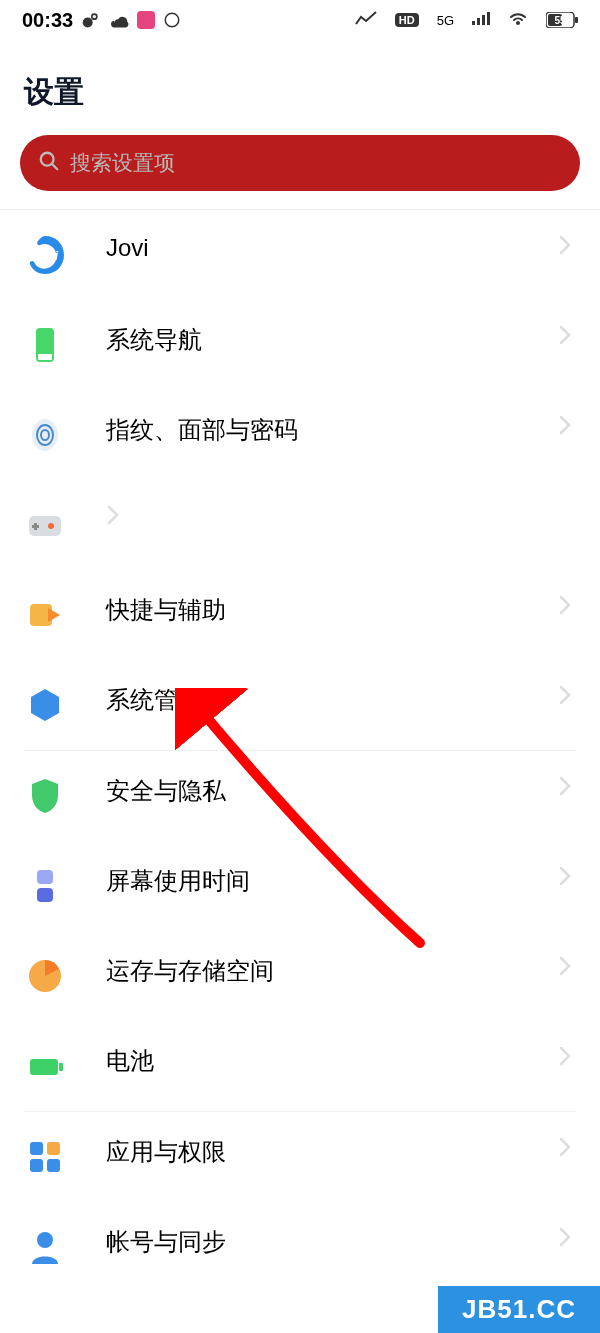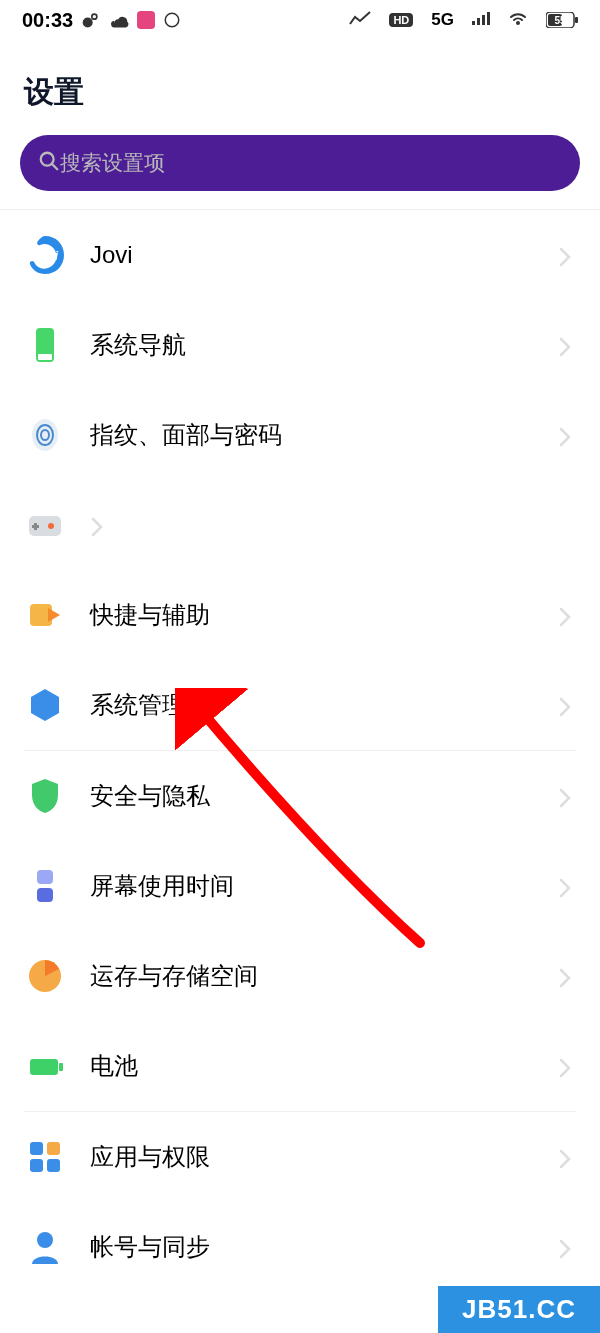--- a/index.html
+++ b/index.html
@@ -45,41 +45,42 @@
       font-size: 30px;
       font-weight: 700;
       color: #0f172a;
     }
     .search-container {
       padding: 0 20px 18px 20px;
     }
     .search-box {
       display: flex;
       align-items: center;
-      background: #4c1d95;
+      background: #b91c1c;
       border-radius: 28px;
       padding: 14px 18px;
+      gap: 10px;
     }
     .search-placeholder {
       color: #b8b8b8;
       font-size: 21px;
     }
     .divider-thin {
       height: 1px;
       background: #f0f0f0;
       width: 100%;
     }
     .list {
       padding: 0;
     }
     .list-item {
       display: flex;
-      align-items: center;
+      align-items: flex-start;
       padding: 24px 24px;
-      gap: 24px;
+      gap: 40px;
     }
     .item-icon {
       width: 42px;
       height: 42px;
       display: flex;
       align-items: center;
       justify-content: center;
       flex-shrink: 0;
     }
     .item-label {
@@ -141,21 +142,21 @@
         </svg>
     </span>
   </div>
   <div class="status-right">
     <span>
       <svg width="22" height="14" viewBox="0 0 22 14">
           <path d="M1 13 L6 6 L11 10 L21 1" stroke="#333" stroke-width="2" fill="none"></path>
         </svg>
     </span>
     <span style="background:#333;color:#fff;border-radius:4px;padding:1px 4px;font-size:11px;font-weight:700;">HD</span>
-    <span style="font-size:17px;font-weight:700;">5G</span>
+    <span style="font-size:13px;font-weight:400;">5G</span>
     <span>
       <svg width="18" height="14" viewBox="0 0 18 14">
           <rect x="0" y="10" width="3" height="4" fill="#333"></rect>
           <rect x="5" y="7" width="3" height="7" fill="#333"></rect>
           <rect x="10" y="4" width="3" height="10" fill="#333"></rect>
           <rect x="15" y="1" width="3" height="13" fill="#333"></rect>
         </svg>
     </span>
     <span>
       <svg width="20" height="14" viewBox="0 0 20 14">

